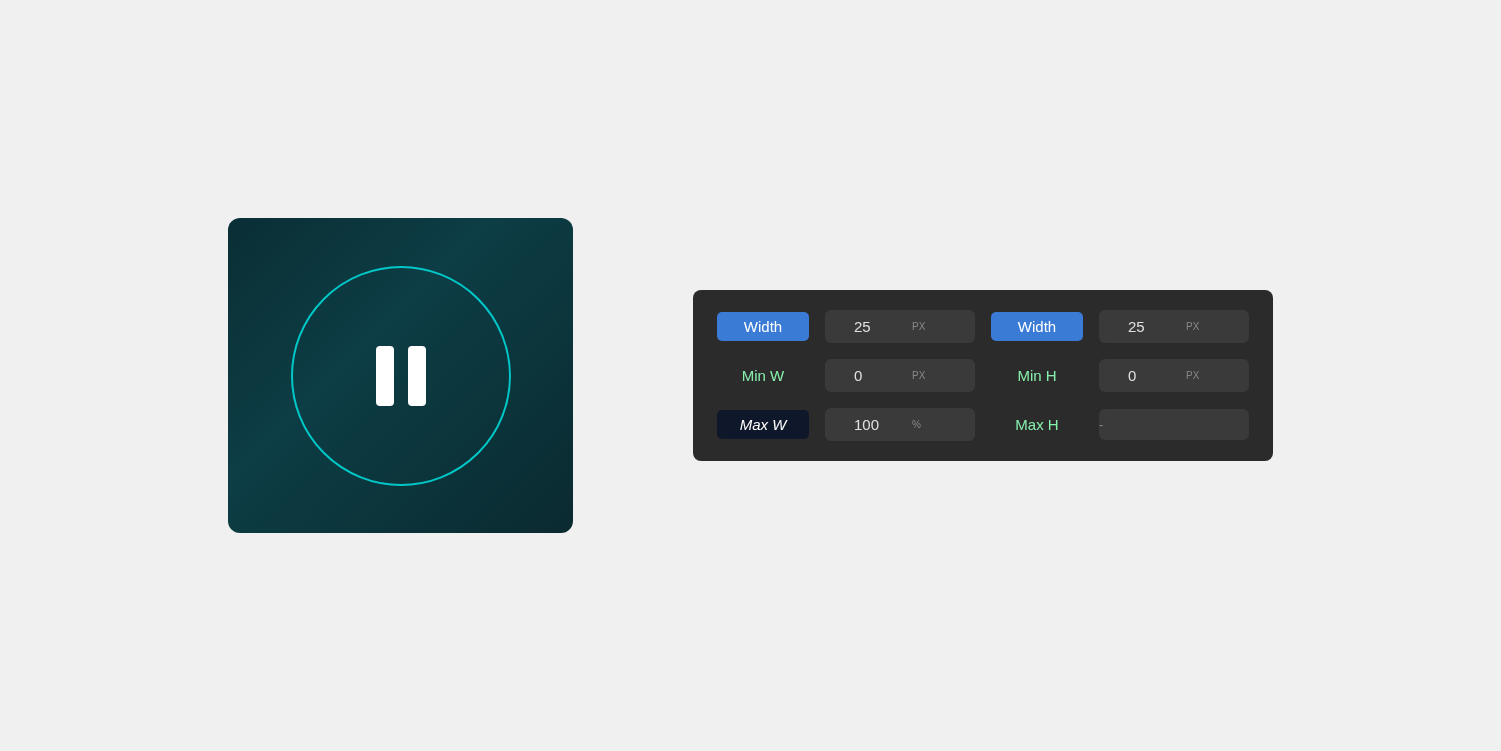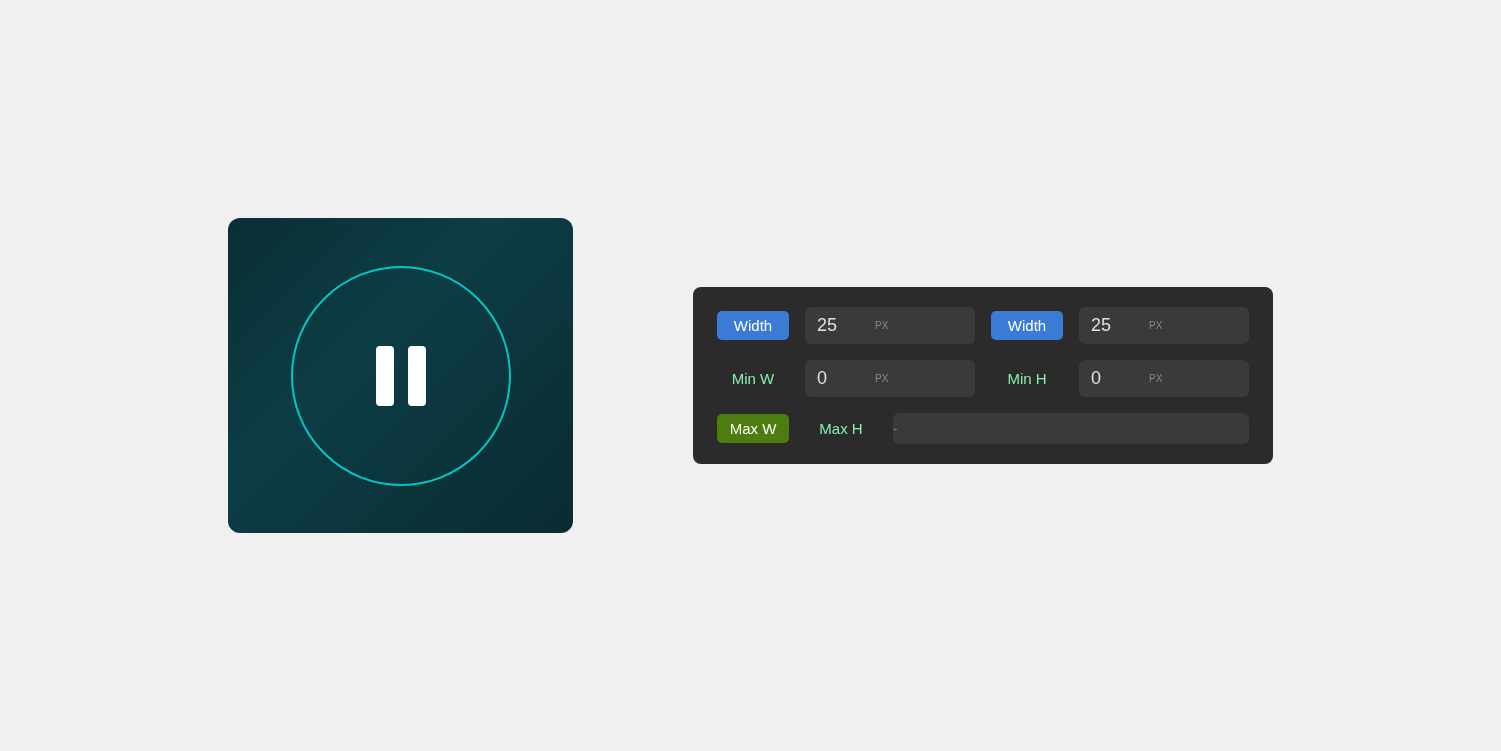--- a/index.html
+++ b/index.html
@@ -88,37 +88,38 @@
       gap: 16px;
     }
 
     .size-row {
       display: flex;
       align-items: center;
       gap: 16px;
     }
 
     .size-label {
-      width: 72px;
+      width: 92px;
       text-align: center;
       font-size: 15px;
       font-weight: 500;
       padding: 6px 10px;
       border-radius: 5px;
       color: #e0e0e0;
     }
 
     .label-blue {
       background-color: #3a7bd5;
       color: #ffffff;
     }
 
     .label-orange {
-      background-color: #4d7c0f;
+      background-color: #0f172a;
       color: #ffffff;
+      font-style: italic;
     }
 
     .label-plain {
       background-color: transparent;
       color: #86efac;
     }
 
     .size-input-group {
       display: flex;
       align-items: center;
@@ -126,24 +127,25 @@
       border-radius: 6px;
       overflow: hidden;
       flex: 1;
     }
 
     .size-input {
       background: transparent;
       border: none;
       outline: none;
       color: #e0e0e0;
-      font-size: 18px;
+      font-size: 15px;
       padding: 8px 12px;
       width: 70px;
       text-align: left;
+      margin-left: 17px;
     }
 
     .size-unit {
       color: #888888;
       font-size: 10px;
       padding: 8px 12px 8px 0;
     }
 
     .size-unit-dash {
       color: #888888;
@@ -194,20 +196,24 @@
       </div>
       <span class="size-label label-plain">Min H</span>
       <div class="size-input-group">
         <input class="size-input" type="text" value="0" style="">
         <span class="size-unit">PX</span>
       </div>
     </div>
 
     <div class="size-row">
       <span class="size-label label-orange">Max W</span>
+      <div class="size-input-group">
+        <input class="size-input" type="text" value="100" style="">
+        <span class="size-unit">%</span>
+      </div>
       <span class="size-label label-plain">Max H</span>
       <div class="size-input-group">
         <span class="size-unit-dash">-</span>
       </div>
     </div>
 
   </div>
 </div>
 
 </body></html>

